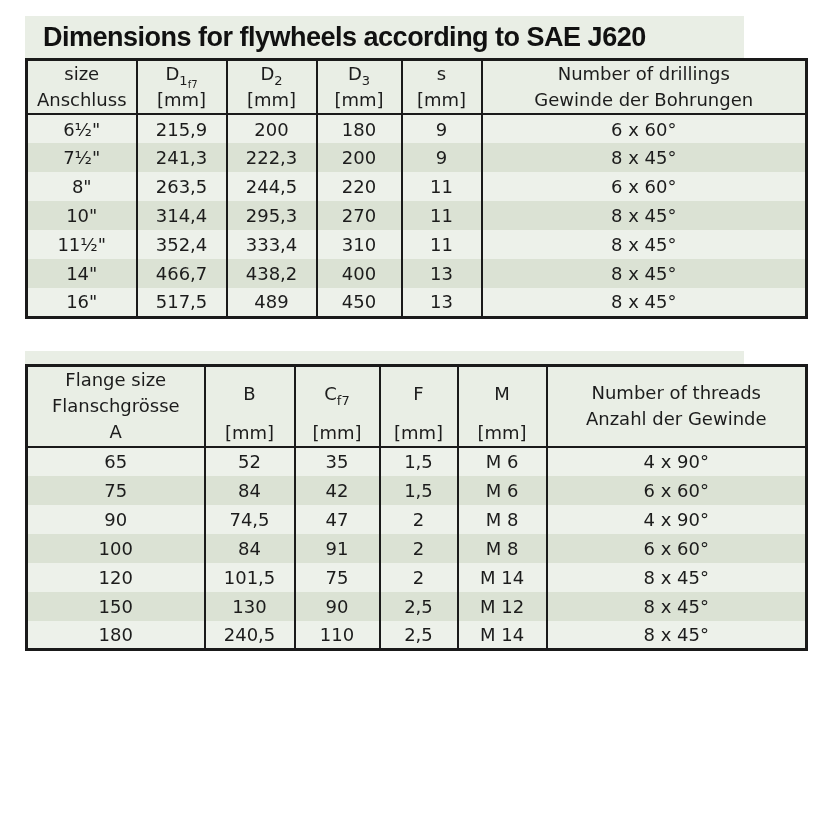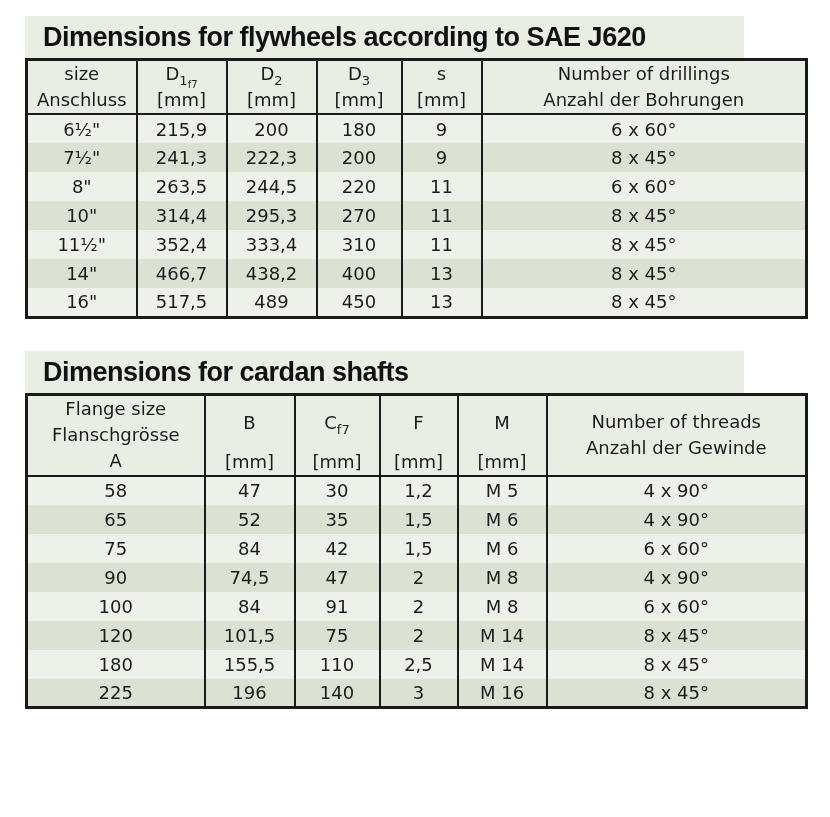--- a/index.html
+++ b/index.html
@@ -98,21 +98,21 @@
         <th>
           <div class="hline sym"><span>D</span><sub>3</sub></div>
           <div class="hline">[mm]</div>
         </th>
         <th>
           <div class="hline sym">s</div>
           <div class="hline">[mm]</div>
         </th>
         <th>
           <div class="hline">Number of drillings</div>
-          <div class="hline">Anzahl der Bohrungen</div>
+          <div class="hline">Gewinde der Bohrungen</div>
         </th>
       </tr>
     </thead>
     <tbody>
         <tr>
           <td>6½"</td>
           <td>215,9</td>
           <td>200</td>
           <td>180</td>
           <td>9</td>
@@ -165,21 +165,20 @@
           <td>450</td>
           <td>13</td>
           <td>8 x 45°</td>
         </tr>
       </tbody>
   </table>
 </div>
 
 <div class="panel panel-2">
   <div class="section-title">
-    <div>Dimensions for cardan shafts</div>
   </div>
 
   <table class="t2">
     <colgroup>
       <col style="width:178px">
         <col style="width:90px">
         <col style="width:85px">
       <col style="width:78px">
         <col style="width:89px">
         <col style="width:260px">
@@ -208,28 +207,20 @@
           <div class="hline">[mm]</div>
         </th>
         <th>
           <div class="hline">Number of threads</div>
           <div class="hline">Anzahl der Gewinde</div>
         </th>
       </tr>
     </thead>
     <tbody>
         <tr>
-          <td>58</td>
-          <td>47</td>
-          <td>30</td>
-          <td>1,2</td>
-          <td>M 5</td>
-          <td>4 x 90°</td>
-        </tr>
-        <tr>
           <td>65</td>
           <td>52</td>
           <td>35</td>
           <td>1,5</td>
           <td>M 6</td>
           <td>4 x 90°</td>
         </tr>
         <tr>
           <td>75</td>
           <td>84</td>
@@ -256,30 +247,30 @@
         </tr>
         <tr>
           <td>120</td>
           <td>101,5</td>
           <td>75</td>
           <td>2</td>
           <td>M 14</td>
           <td>8 x 45°</td>
         </tr>
         <tr>
+          <td>150</td>
+          <td>130</td>
+          <td>90</td>
+          <td>2,5</td>
+          <td>M 12</td>
+          <td>8 x 45°</td>
+        </tr>
+        <tr>
           <td>180</td>
-          <td>155,5</td>
+          <td>240,5</td>
           <td>110</td>
           <td>2,5</td>
           <td>M 14</td>
           <td>8 x 45°</td>
         </tr>
-        <tr>
-          <td>225</td>
-          <td>196</td>
-          <td>140</td>
-          <td>3</td>
-          <td>M 16</td>
-          <td>8 x 45°</td>
-        </tr>
       </tbody>
   </table>
 </div>
 
 </body></html>

